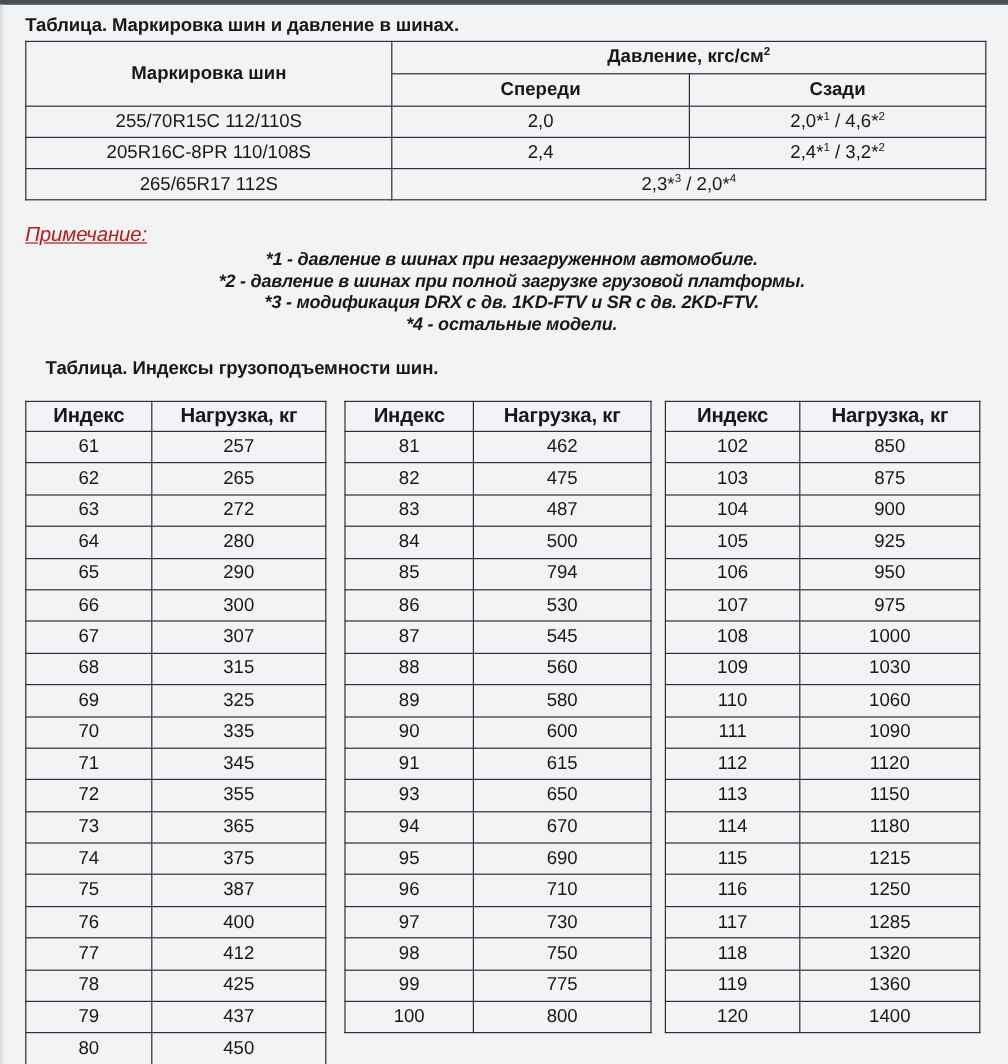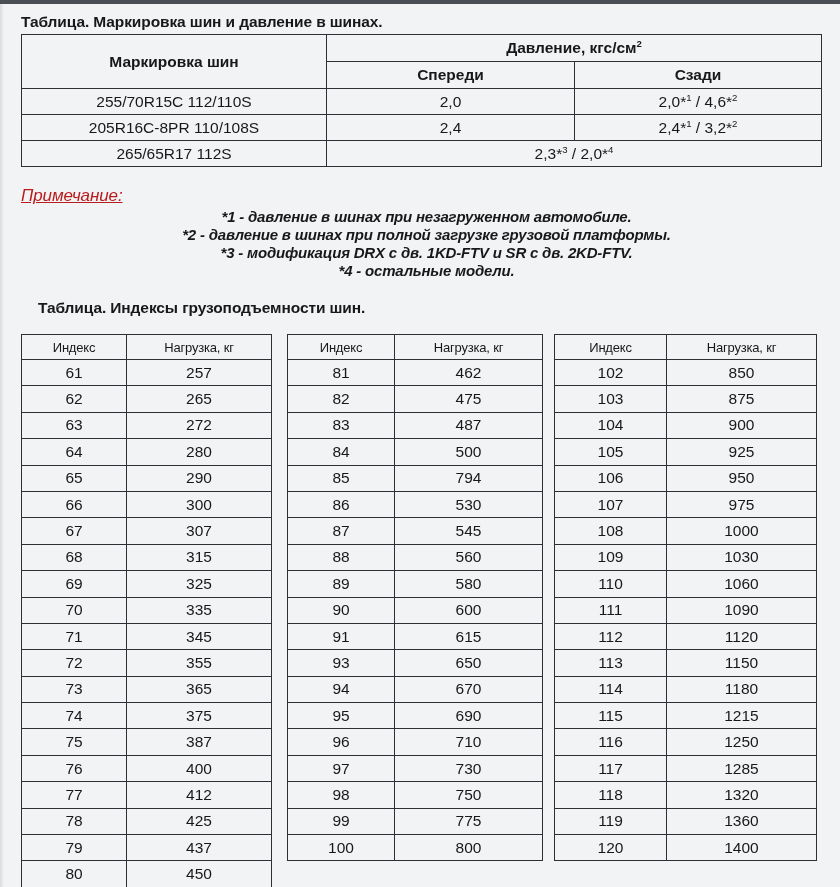--- a/index.html
+++ b/index.html
@@ -126,22 +126,22 @@
     table-layout: fixed;
   }
   .load-table th, .load-table td {
     border: 1.6px solid #2c2f33;
     text-align: center;
     vertical-align: middle;
     color: #16181a;
     padding: 0;
   }
   .load-table th {
-    font-weight: normal;
-    font-size: 13px;
+    font-weight: bold;
+    font-size: 17px;
     height: 24px;
     letter-spacing: -0.2px;
   }
   .load-table td {
     font-weight: normal;
     font-size: 15.5px;
     height: 25.4px;
   }
   #load-table-1 { left: 21px;  width: 251px; }
   #load-table-2 { left: 287px; width: 256px; }

